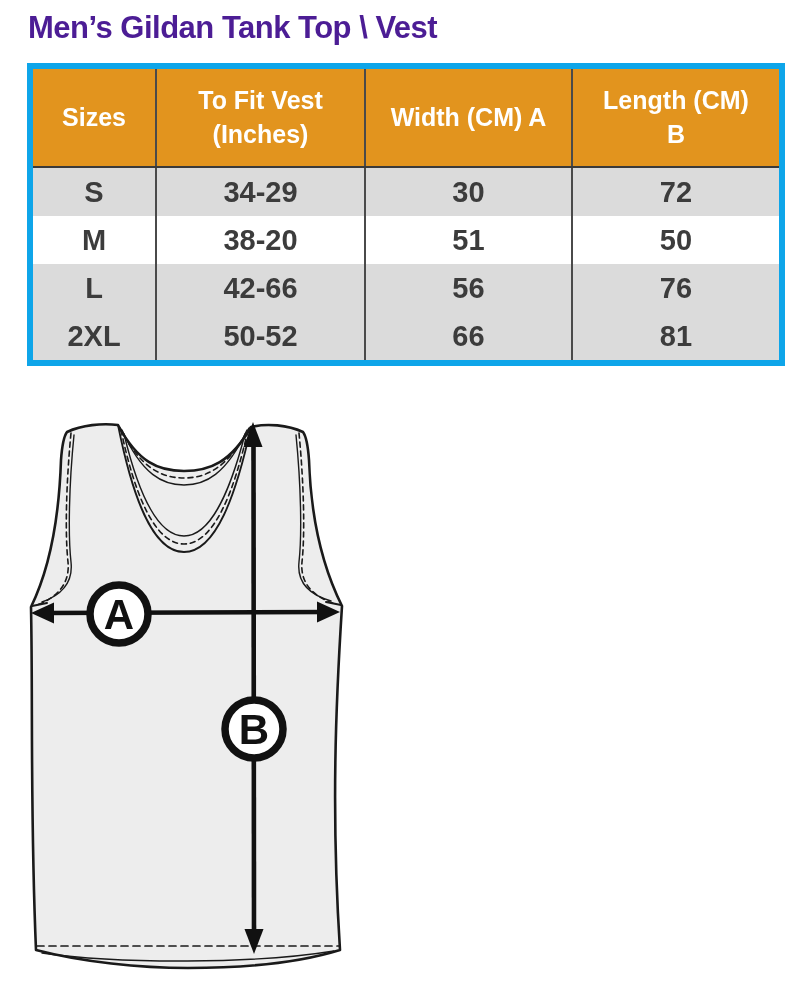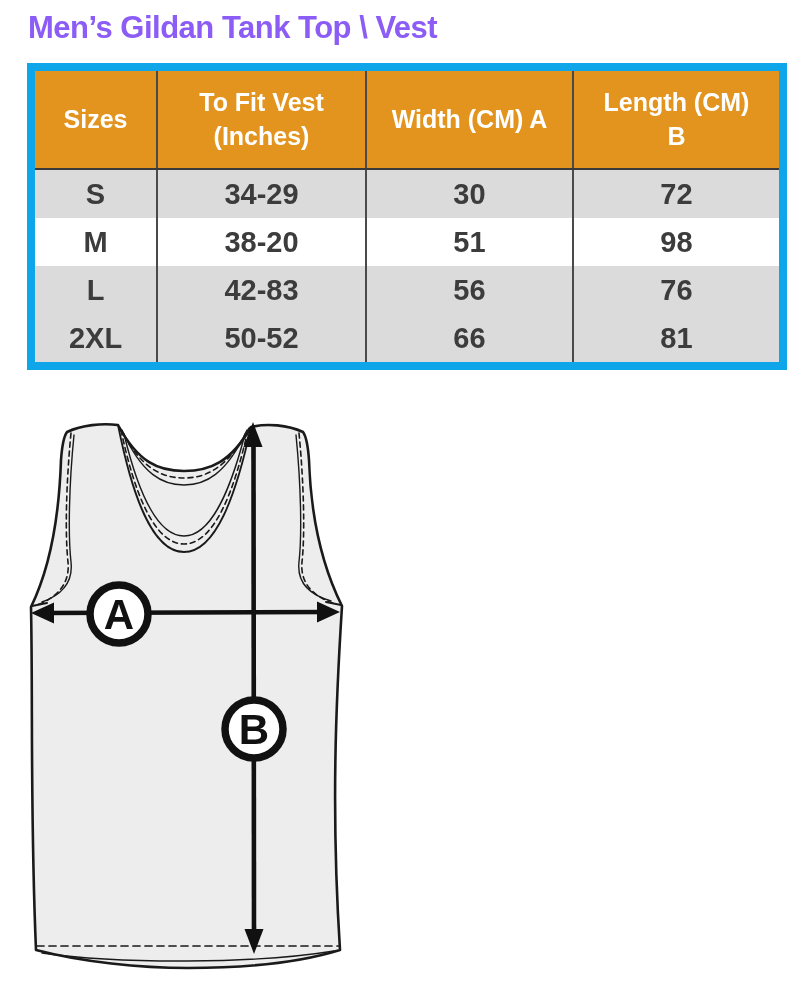--- a/index.html
+++ b/index.html
@@ -16,32 +16,32 @@
     background: #ffffff;
     overflow: hidden;
   }
   .title {
     position: absolute;
     left: 28px;
     top: 10px;
     margin: 0;
     font-size: 31px;
     font-weight: 700;
-    color: #8b5cf6;
+    color: #4c1d95;
     letter-spacing: -0.5px;
     white-space: nowrap;
   }
   table.size-table {
     position: absolute;
     left: 27px;
     top: 63px;
     width: 752px;
     border-collapse: collapse;
     table-layout: fixed;
-    border: 8px solid #0ea5e9;
+    border: 6px solid #0ea5e9;
   }
   table.size-table col.c1 { width: 126px; }
   table.size-table col.c2 { width: 209px; }
   table.size-table col.c3 { width: 207px; }
   table.size-table col.c4 { width: 210px; }
   table.size-table th {
     background: #e2941e;
     color: #ffffff;
     font-weight: 700;
     font-size: 25px;
@@ -122,25 +122,25 @@
       <tr class="row-odd">
         <td>S</td>
         <td>34-29</td>
         <td>30</td>
         <td>72</td>
       </tr>
       <tr class="row-even">
         <td>M</td>
         <td>38-20</td>
         <td>51</td>
-        <td>98</td>
+        <td>50</td>
       </tr>
       <tr class="row-odd">
         <td>L</td>
-        <td>42-83</td>
+        <td>42-66</td>
         <td>56</td>
         <td>76</td>
       </tr>
       <tr class="row-odd">
         <td>2XL</td>
         <td>50-52</td>
         <td>66</td>
         <td>81</td>
       </tr>
     </tbody>

